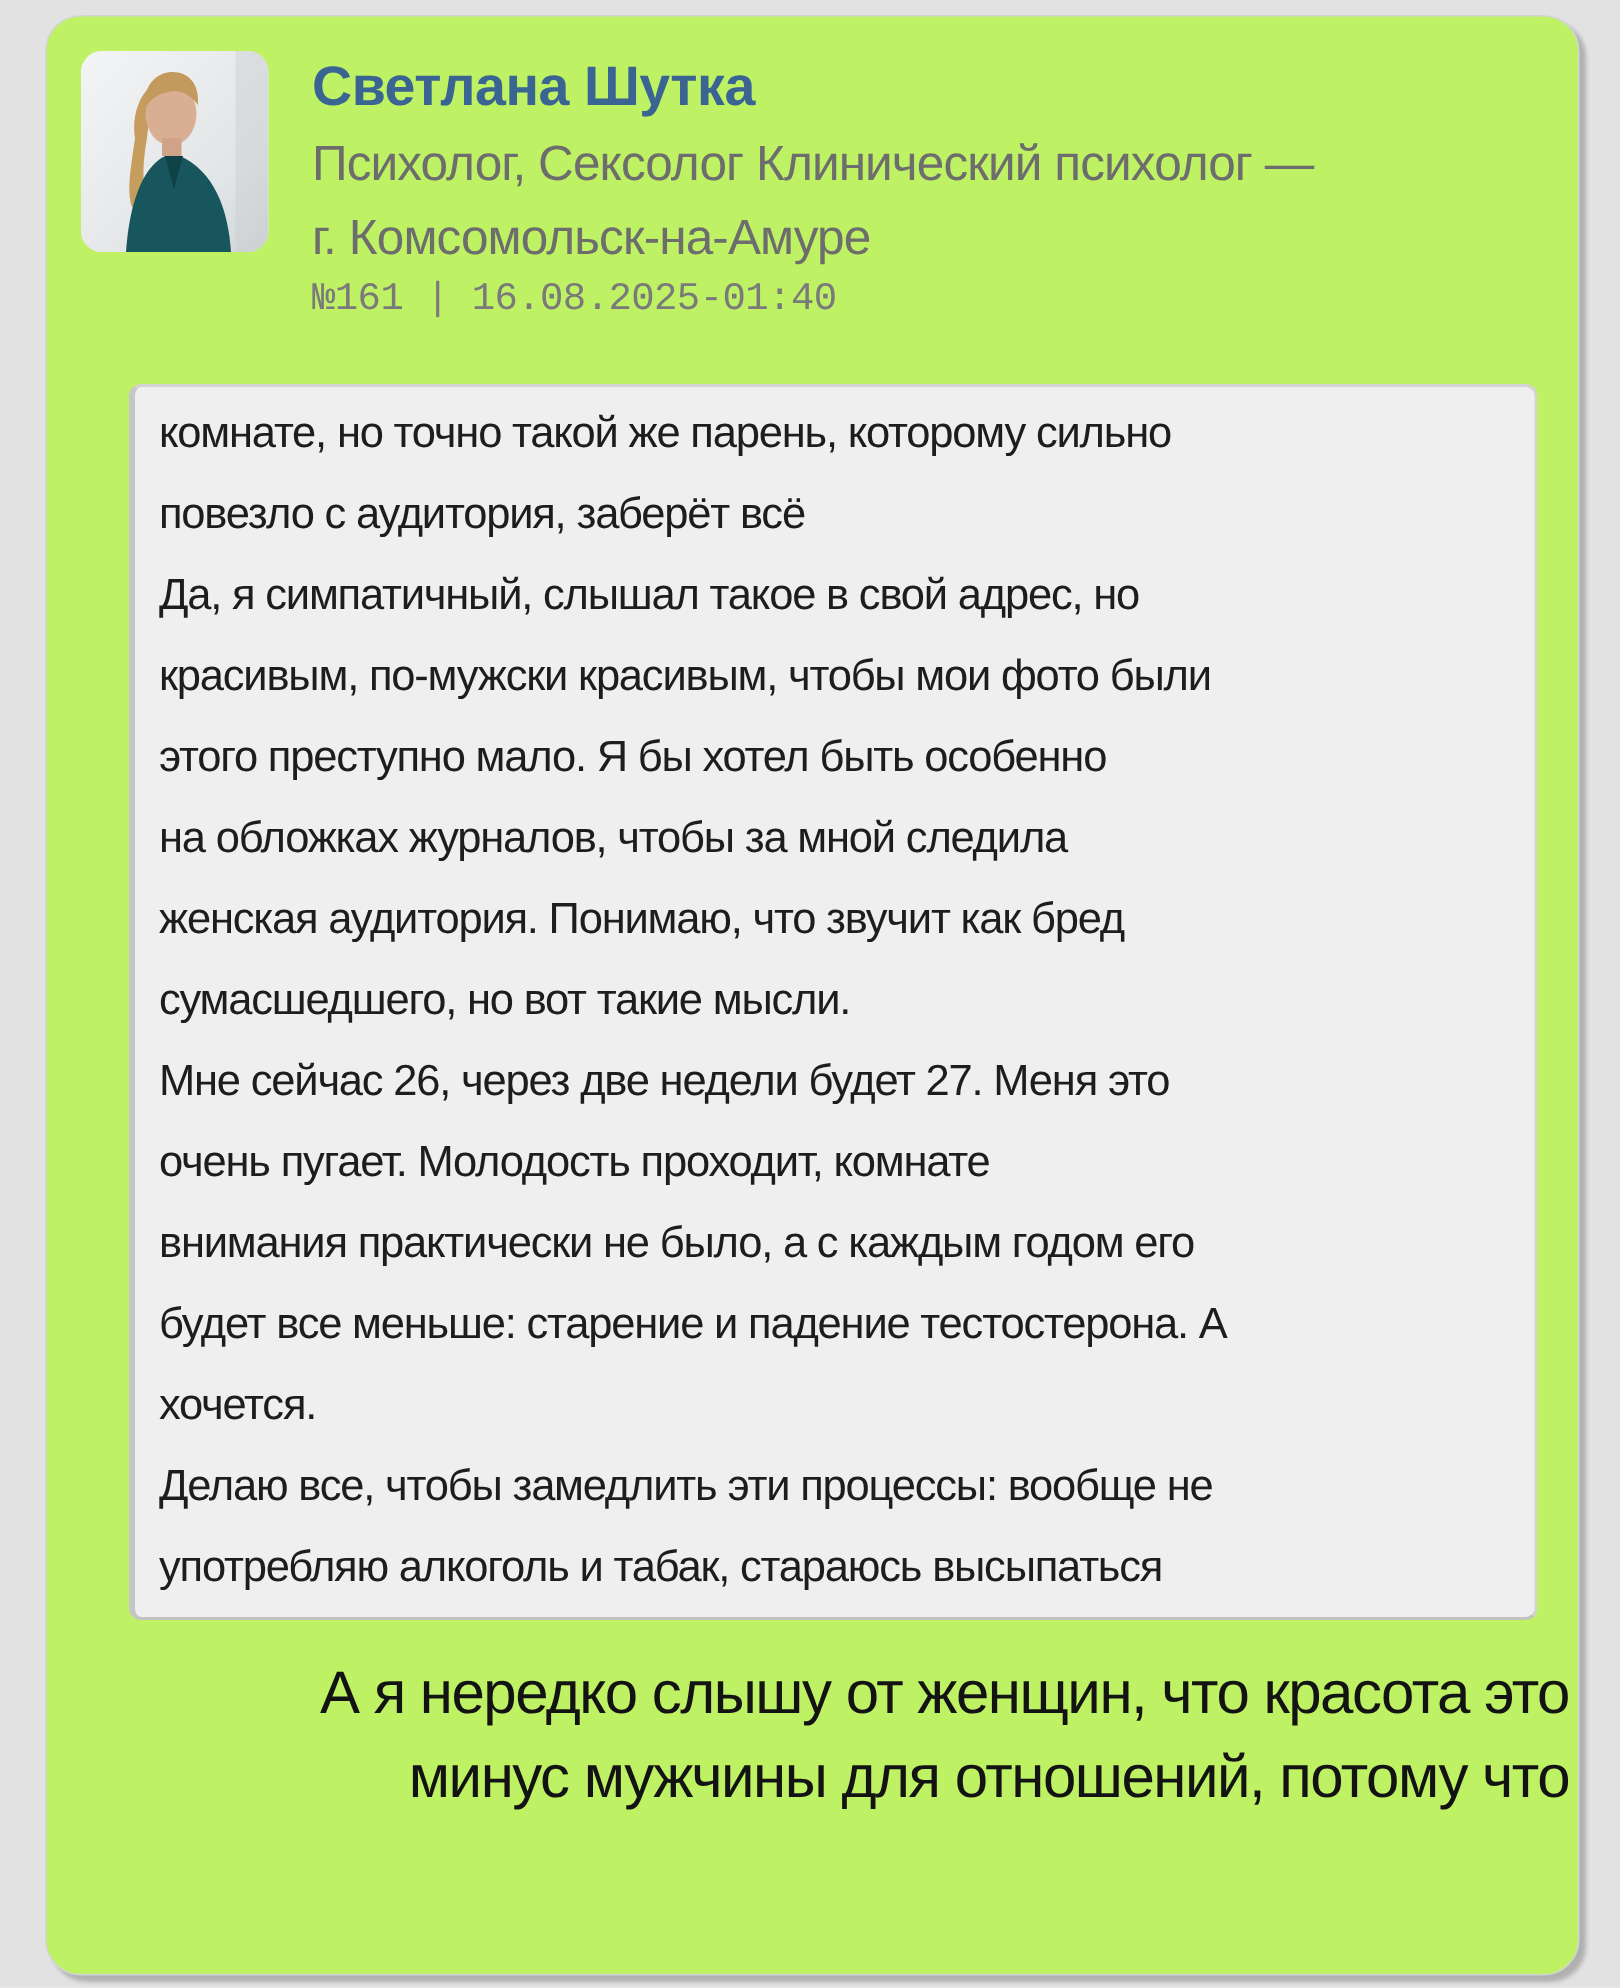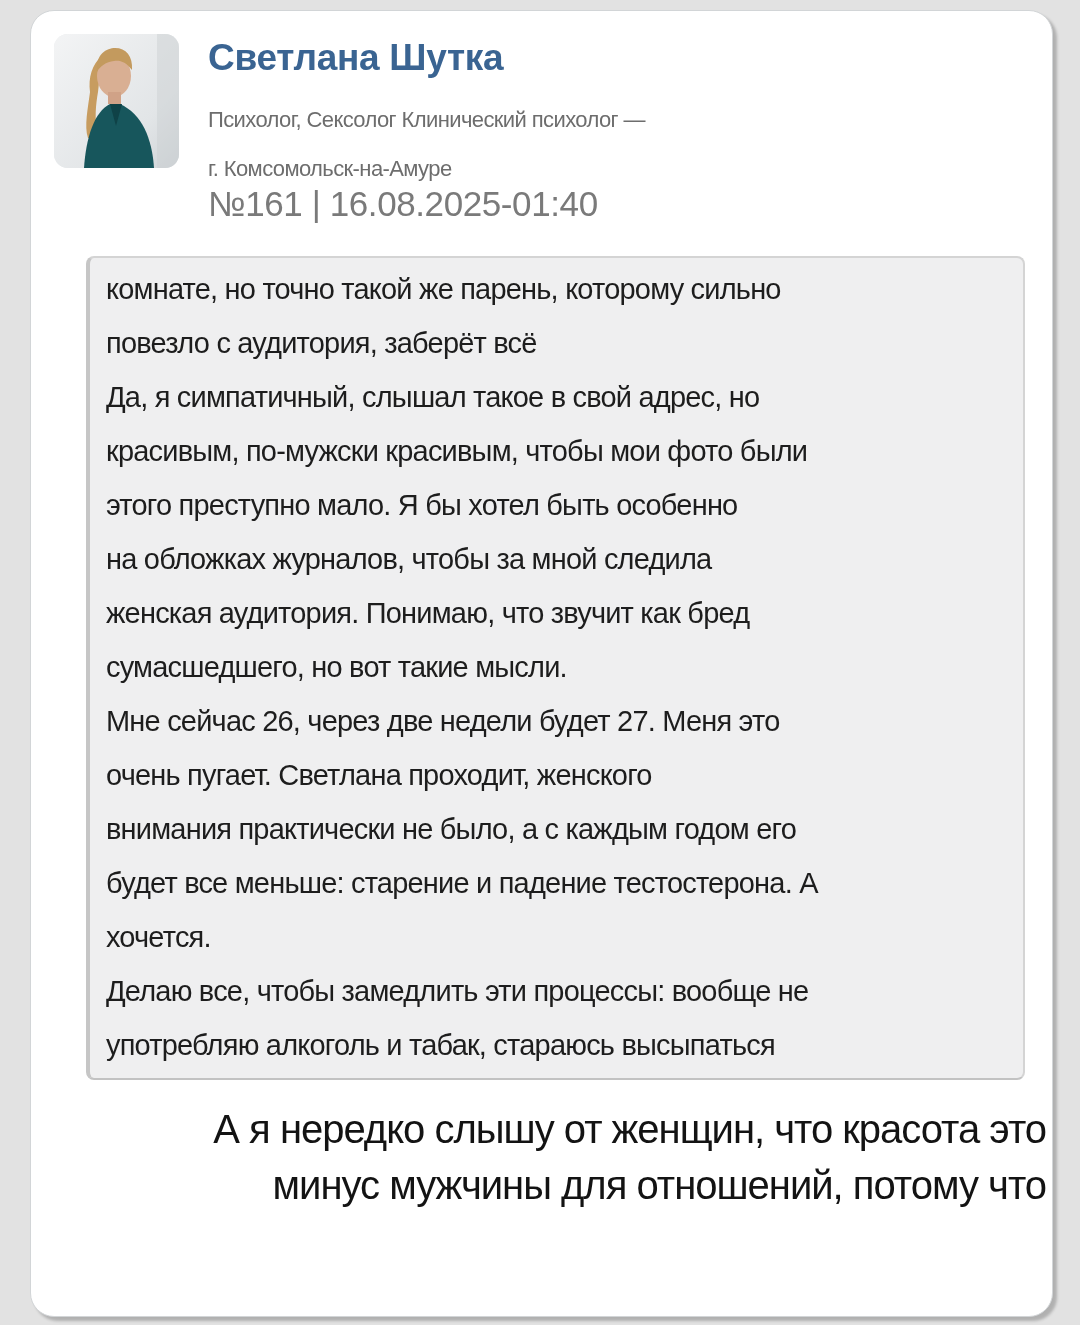--- a/index.html
+++ b/index.html
@@ -6,47 +6,47 @@
   body{
     width:1080px;height:1325px;
     background:#e2e2e2;
     font-family:"Liberation Sans", sans-serif;
     overflow:hidden;
   }
   .page{position:relative;width:1080px;height:1325px;}
   .card{
     position:absolute;left:30px;top:10px;
     width:1023px;height:1307px;
-    background:#ffffff;
+    background:#bef264;
     border:1px solid #d2d5d7;
     border-radius:24px;
     box-shadow:4px 4px 3px rgba(0,0,0,0.22);
     box-sizing:border-box;
   }
   .avatar{
     position:absolute;left:23px;top:23px;
     width:125px;height:134px;border-radius:14px;overflow:hidden;
     background:#e7eaec;
   }
   .avatar svg{display:block;width:100%;height:100%;}
   .author-name{
     position:absolute;left:177px;top:26px;
     font-size:37px;font-weight:bold;color:#3a6492;
     letter-spacing:-0.3px;white-space:nowrap;
     text-decoration:none;cursor:pointer;
   }
   .author-role{
-    position:absolute;left:177px;top:84px;
-    font-size:22px;line-height:49px;color:#6d6d6d;
+    position:absolute;left:177px;top:73px;
+    font-size:33px;line-height:49px;color:#6d6d6d;
     letter-spacing:-0.6px;
   }
   .author-role div{white-space:nowrap;}
   .author-meta{
     position:absolute;left:177px;top:173px;
-    font-size:35px;color:#7a7a7a;letter-spacing:-0.4px;white-space:nowrap;
+    font-size:26px;color:#7a7a7a;letter-spacing:-0.4px;white-space:nowrap;font-family:Liberation Mono, monospace;
   }
   .quote{
     position:absolute;left:55px;top:245px;
     width:939px;height:824px;
     box-sizing:border-box;
     background:#efeff0;
     border:2px solid #d4d4d4;
     border-left:4px solid #c6c6c6;
     border-bottom-color:#c2c2c2;
     border-radius:8px;
@@ -109,21 +109,21 @@
     <div class="quote">
         <div class="quote-line">комнате, но точно такой же парень, которому сильно</div>
         <div class="quote-line">повезло с аудитория, заберёт всё</div>
         <div class="quote-line">Да, я симпатичный, слышал такое в свой адрес, но</div>
         <div class="quote-line">красивым, по-мужски красивым, чтобы мои фото были</div>
         <div class="quote-line">этого преступно мало. Я бы хотел быть особенно</div>
         <div class="quote-line">на обложках журналов, чтобы за мной следила</div>
         <div class="quote-line">женская аудитория. Понимаю, что звучит как бред</div>
         <div class="quote-line">сумасшедшего, но вот такие мысли.</div>
         <div class="quote-line">Мне сейчас 26, через две недели будет 27. Меня это</div>
-        <div class="quote-line">очень пугает. Светлана проходит, женского</div>
+        <div class="quote-line">очень пугает. Молодость проходит, комнате</div>
         <div class="quote-line">внимания практически не было, а с каждым годом его</div>
         <div class="quote-line">будет все меньше: старение и падение тестостерона. А</div>
         <div class="quote-line">хочется.</div>
         <div class="quote-line">Делаю все, чтобы замедлить эти процессы: вообще не</div>
         <div class="quote-line">употребляю алкоголь и табак, стараюсь высыпаться</div>
       </div>
 
     <div class="reply">
         <div>А я нередко слышу от женщин, что красота это</div>
         <div>минус мужчины для отношений, потому что</div>

